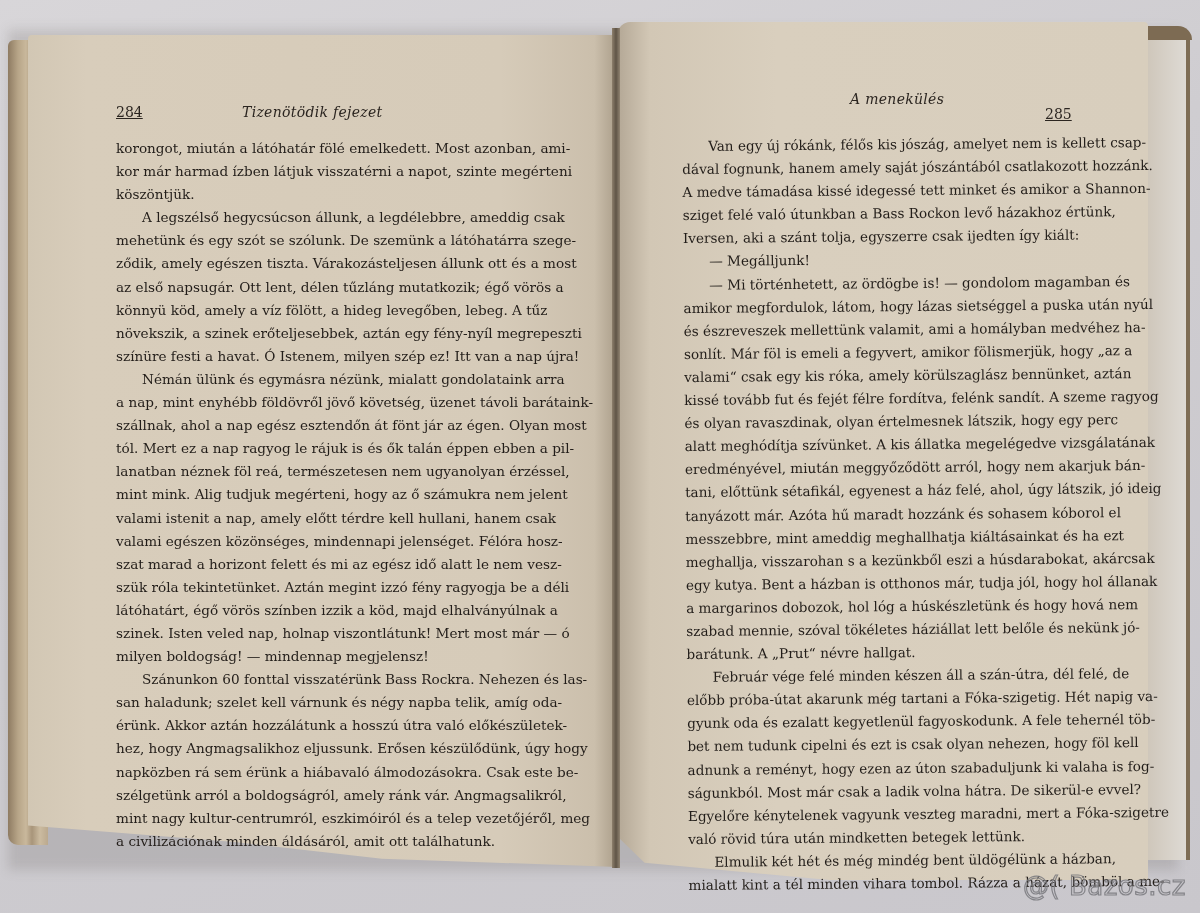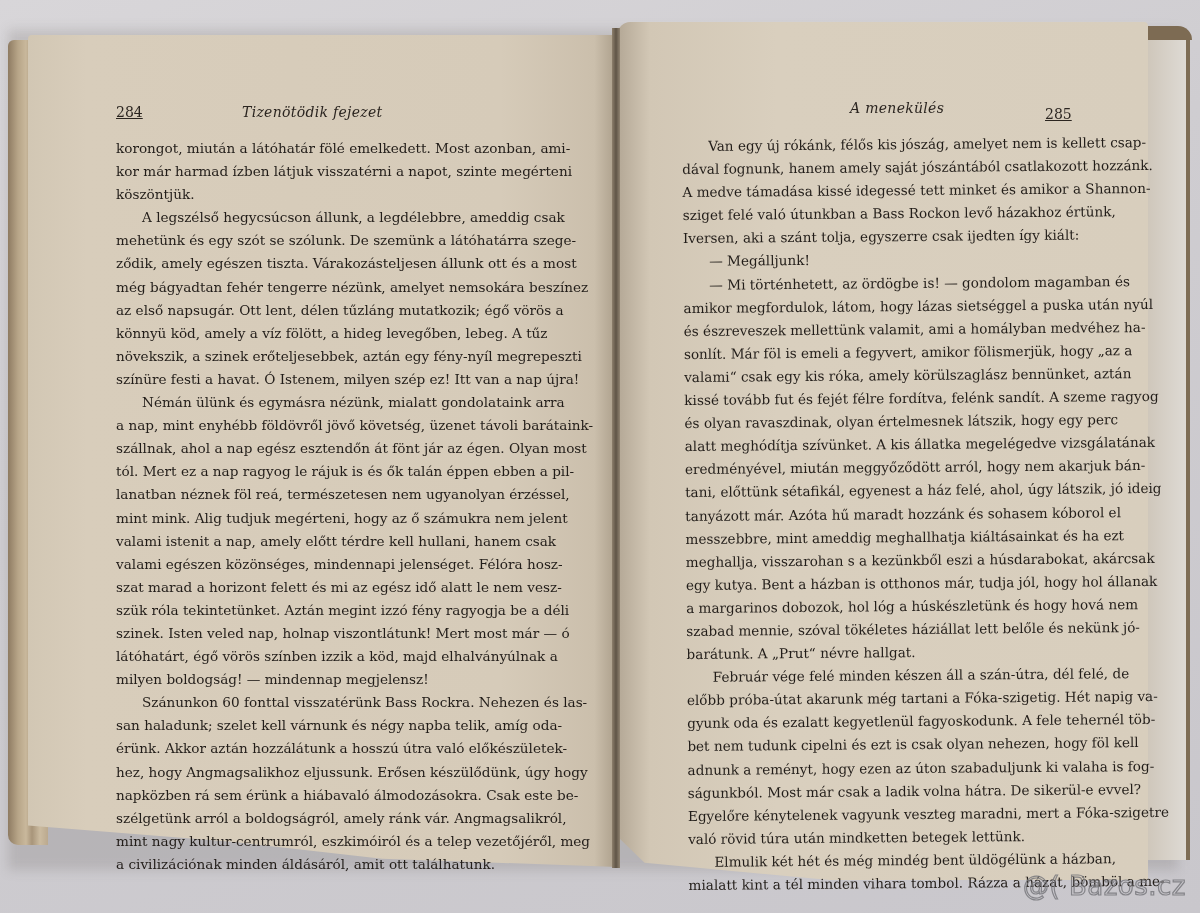--- a/index.html
+++ b/index.html
@@ -124,47 +124,46 @@
 
 <div class="left-page"></div>
 <div class="right-cover-edge"></div>
 <div class="right-flyleaf"></div>
 <div class="right-page"></div>
 <div class="gutter"></div>
 
 <span class="page-num" style="left:116px; top:104px;">284</span>
 <span class="chapter-title" style="left:242px; top:104px;">Tizenötödik fejezet</span>
 
-<span class="chapter-title" style="left:850px; top:100px;">A menekülés</span>
+<span class="chapter-title" style="left:850px; top:91px;">A menekülés</span>
 <span class="page-num" style="left:1045px; top:106px;">285</span>
 
 <div class="text-block left-text" id="left-body">
     <span class="line">korongot, miután a látóhatár fölé emelkedett. Most azonban, ami-</span>
     <span class="line">kor már harmad ízben látjuk visszatérni a napot, szinte megérteni</span>
     <span class="line last">köszöntjük.</span>
     <span class="line indent">A legszélső hegycsúcson állunk, a legdélebbre, ameddig csak</span>
     <span class="line">mehetünk és egy szót se szólunk. De szemünk a látóhatárra szege-</span>
     <span class="line">ződik, amely egészen tiszta. Várakozásteljesen állunk ott és a most</span>
-    <span class="line">még bágyadtan fehér tengerre nézünk, amelyet nemsokára beszínez</span>
     <span class="line">az első napsugár. Ott lent, délen tűzláng mutatkozik; égő vörös a</span>
     <span class="line">könnyü köd, amely a víz fölött, a hideg levegőben, lebeg. A tűz</span>
     <span class="line">növekszik, a szinek erőteljesebbek, aztán egy fény-nyíl megrepeszti</span>
     <span class="line last">színüre festi a havat. Ó Istenem, milyen szép ez! Itt van a nap újra!</span>
     <span class="line indent">Némán ülünk és egymásra nézünk, mialatt gondolataink arra</span>
     <span class="line">a nap, mint enyhébb földövről jövő követség, üzenet távoli barátaink-</span>
     <span class="line">szállnak, ahol a nap egész esztendőn át fönt jár az égen. Olyan most</span>
     <span class="line">tól. Mert ez a nap ragyog le rájuk is és ők talán éppen ebben a pil-</span>
     <span class="line">lanatban néznek föl reá, természetesen nem ugyanolyan érzéssel,</span>
     <span class="line">mint mink. Alig tudjuk megérteni, hogy az ő számukra nem jelent</span>
     <span class="line">valami istenit a nap, amely előtt térdre kell hullani, hanem csak</span>
     <span class="line">valami egészen közönséges, mindennapi jelenséget. Félóra hosz-</span>
     <span class="line">szat marad a horizont felett és mi az egész idő alatt le nem vesz-</span>
     <span class="line">szük róla tekintetünket. Aztán megint izzó fény ragyogja be a déli</span>
+    <span class="line">látóhatárt, égő vörös színben izzik a köd, majd elhalványúlnak a</span>
     <span class="line">szinek. Isten veled nap, holnap viszontlátunk! Mert most már — ó</span>
-    <span class="line">látóhatárt, égő vörös színben izzik a köd, majd elhalványúlnak a</span>
     <span class="line last">milyen boldogság! — mindennap megjelensz!</span>
     <span class="line indent">Szánunkon 60 fonttal visszatérünk Bass Rockra. Nehezen és las-</span>
     <span class="line">san haladunk; szelet kell várnunk és négy napba telik, amíg oda-</span>
     <span class="line">érünk. Akkor aztán hozzálátunk a hosszú útra való előkészületek-</span>
     <span class="line">hez, hogy Angmagsalikhoz eljussunk. Erősen készülődünk, úgy hogy</span>
     <span class="line">napközben rá sem érünk a hiábavaló álmodozásokra. Csak este be-</span>
     <span class="line">szélgetünk arról a boldogságról, amely ránk vár. Angmagsalikról,</span>
     <span class="line">mint nagy kultur-centrumról, eszkimóiról és a telep vezetőjéről, meg</span>
     <span class="line last">a civilizációnak minden áldásáról, amit ott találhatunk.</span>
   </div>

